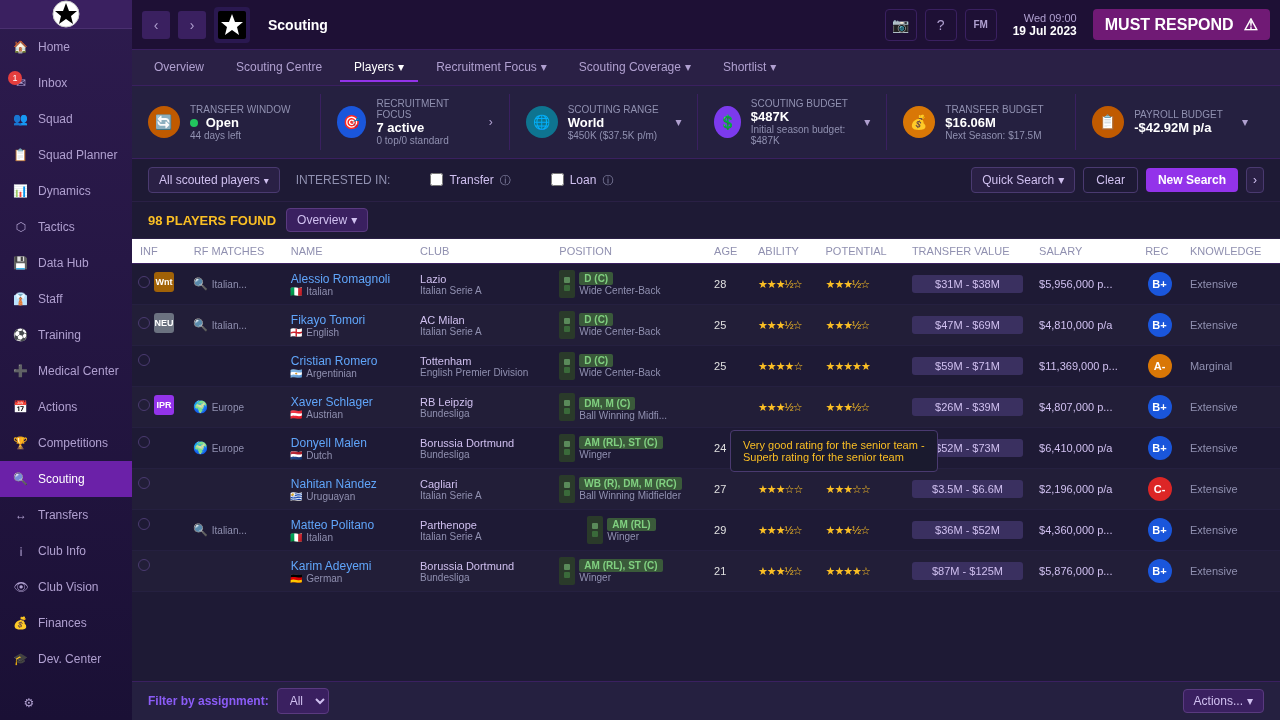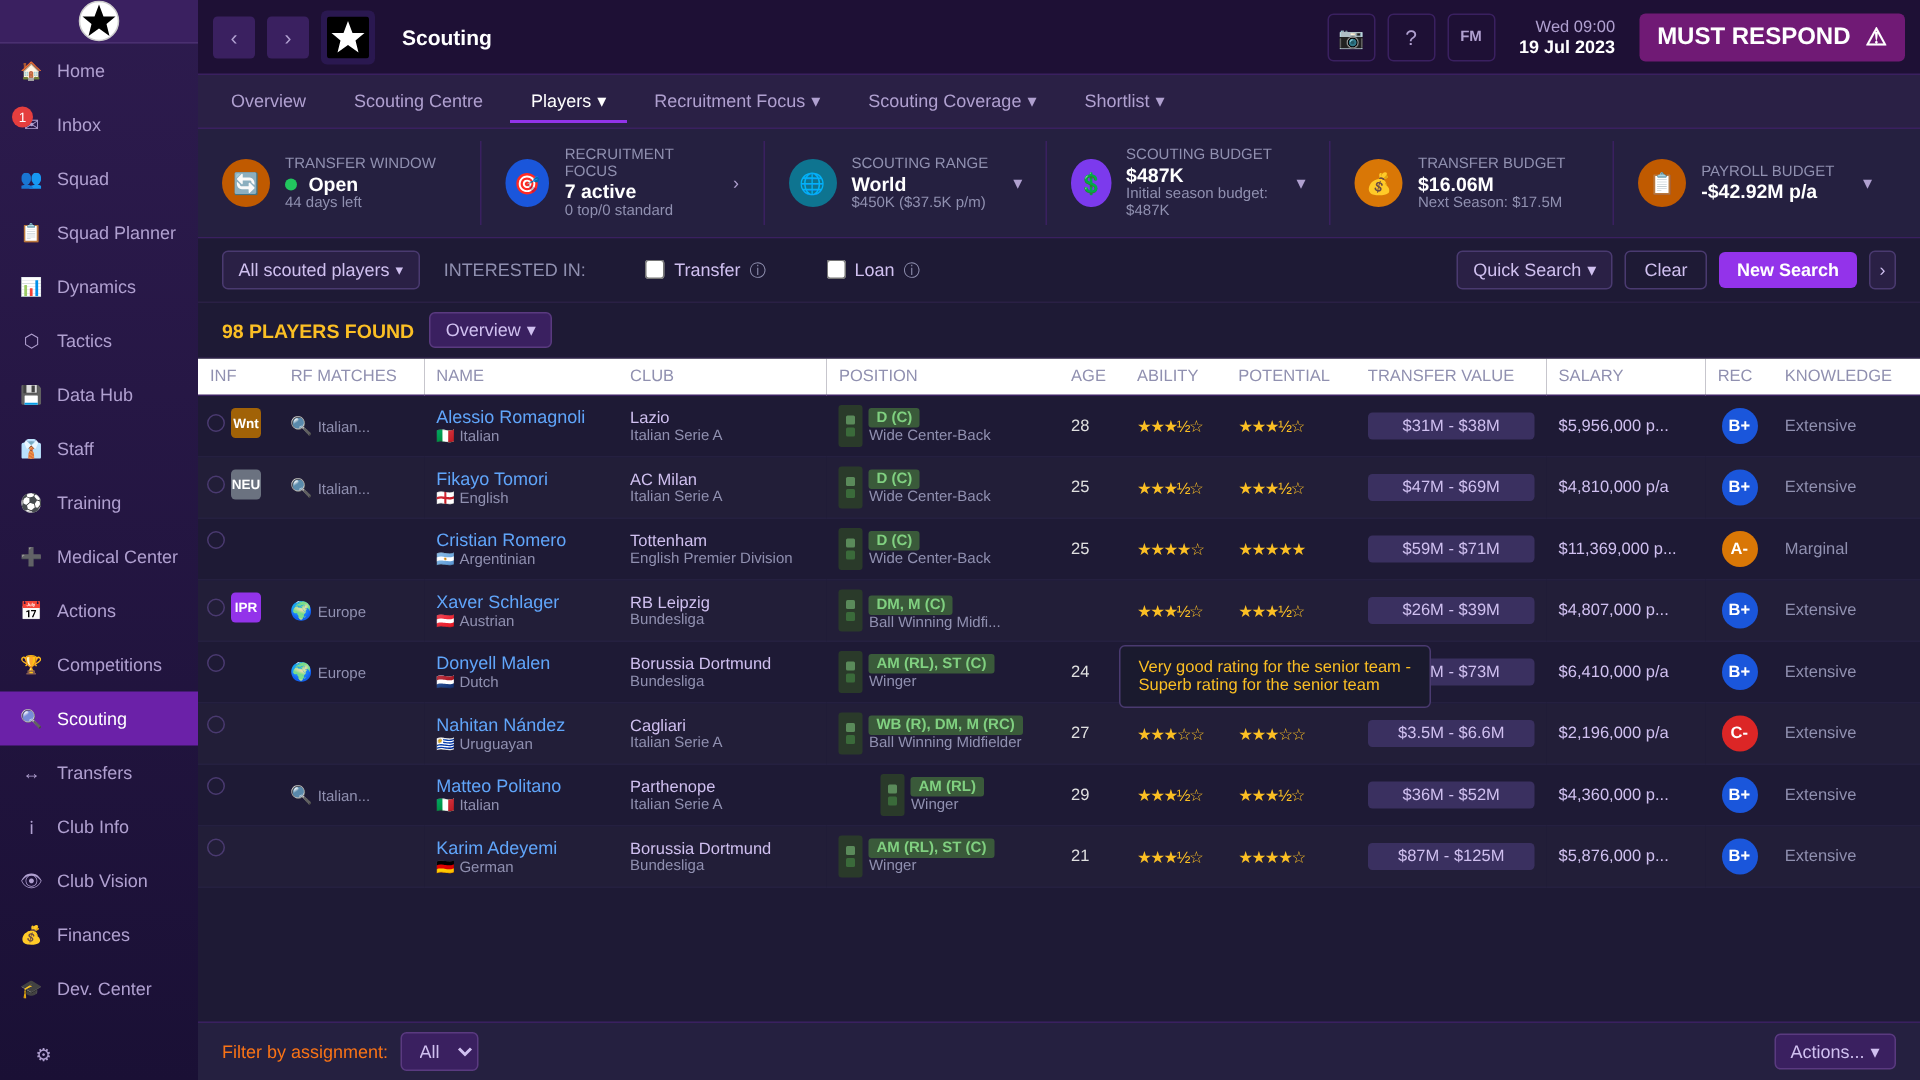--- a/index.html
+++ b/index.html
@@ -199,21 +199,21 @@
       padding: 8px 12px; color: #d0c0f0; font-size: 12px;
       z-index: 100; pointer-events: none; white-space: nowrap;
     }
     .tooltip-row { color: #fbbf24; font-size: 11px; }
 
     
     .bottom-bar {
       padding: 6px 16px; display: flex; align-items: center; gap: 8px;
       background: #252040; border-top: 1px solid #3a2060;
     }
-    .filter-assign-label { color: #f97316; font-size: 12px; }
+    .filter-assign-label { color: #8b5cf6; font-size: 12px; font-weight: bold; }
     .assign-select {
       background: #3a2060; border: 1px solid #5a3a80; border-radius: 4px;
       color: #d0c0f0; padding: 4px 8px; font-size: 12px; cursor: pointer;
     }
     .create-filter-btn {
       background: transparent; border: 1px solid #4a3a70; border-radius: 4px;
       color: #d0c0f0; padding: 4px 10px; cursor: pointer; font-size: 12px;
     }
     .actions-btn {
       background: #3a2060; border: 1px solid #5a3a80; border-radius: 4px;
@@ -850,16 +850,16 @@
     <select class="assign-select">
       <option>All</option>
     </select>
     <button class="actions-btn">
       <span>Actions...</span>
       <span>▾</span>
     </button>
   </div>
 </div>
 
-<div class="tooltip" id="cristian-tooltip" style="left: 746px; top: 430px;">
+<div class="tooltip" id="cristian-tooltip" style="left: 730px; top: 430px;">
   <div class="tooltip-row">Very good rating for the senior team -</div>
   <div class="tooltip-row">Superb rating for the senior team</div>
 </div>
 
 </body></html>

